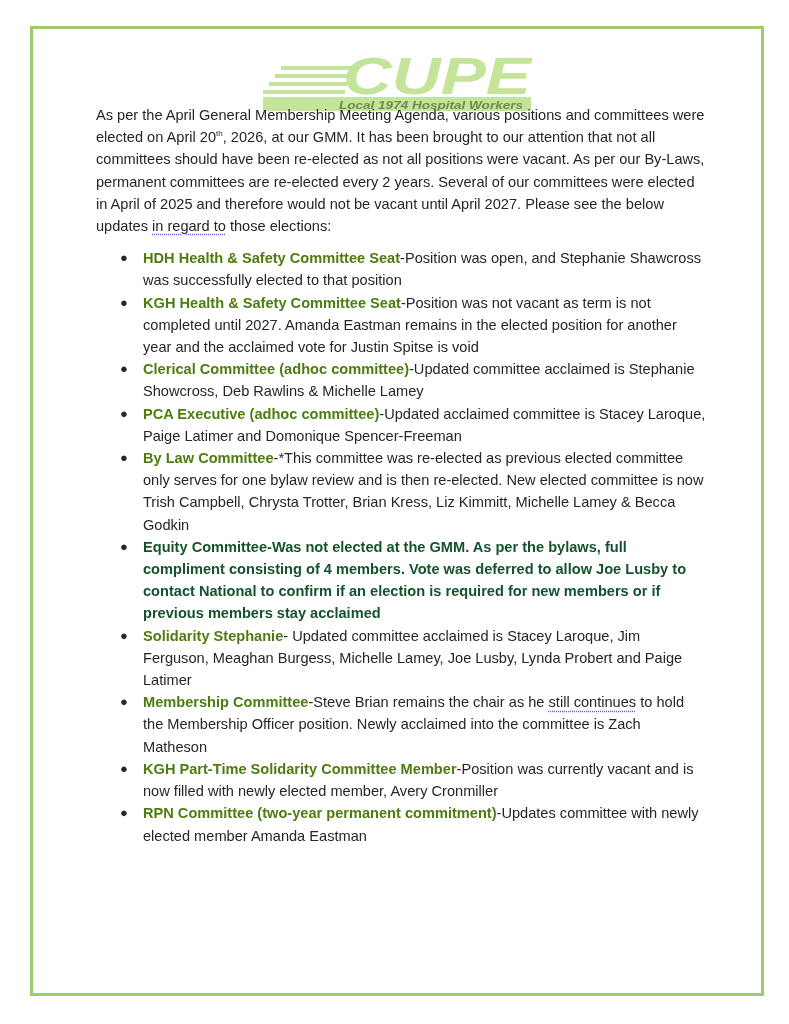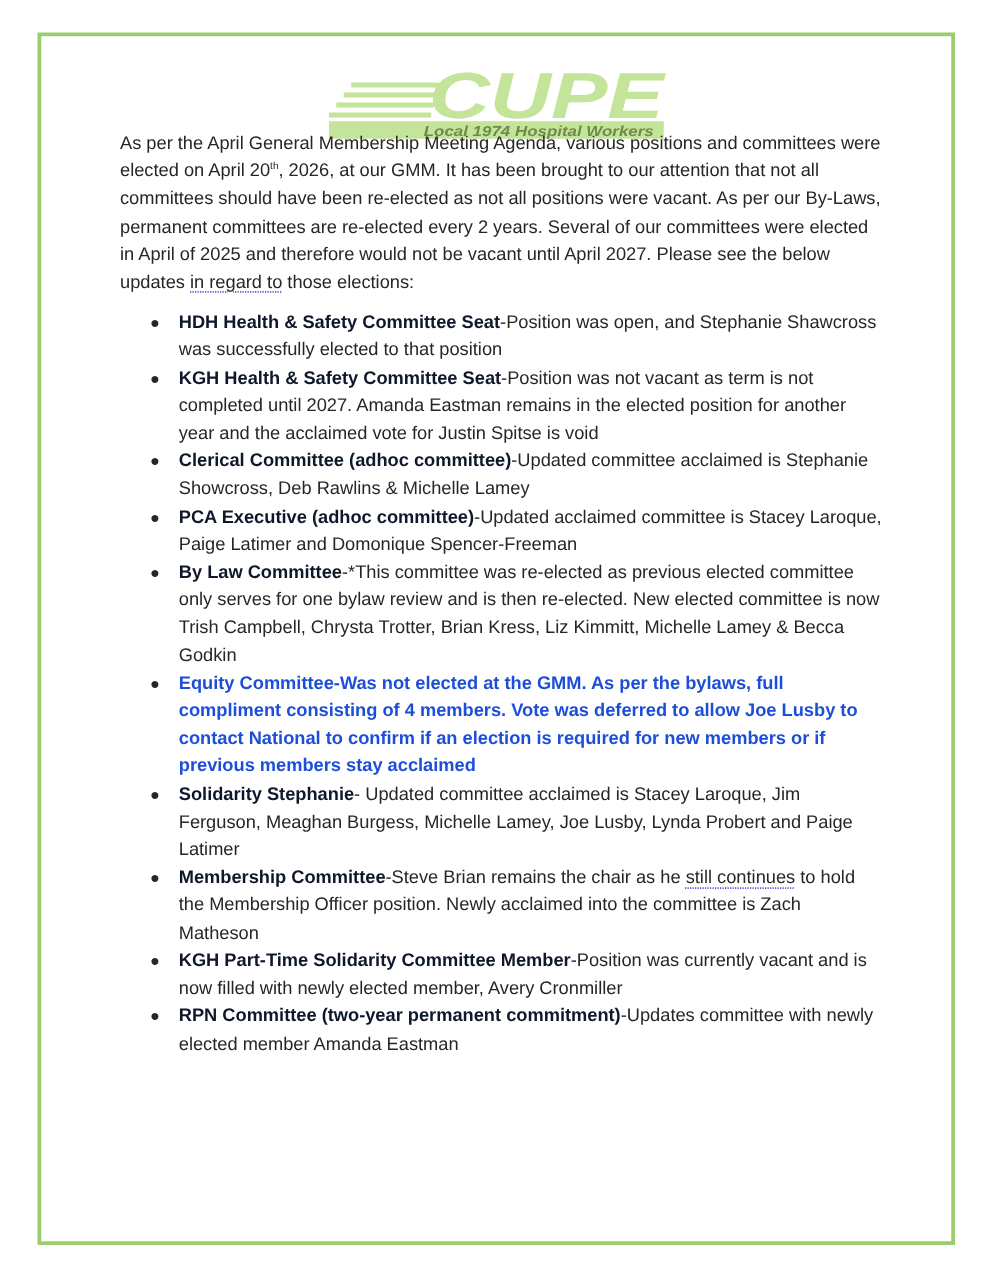--- a/index.html
+++ b/index.html
@@ -63,22 +63,22 @@
       position: relative;
       padding-left: 47px;
       margin: 0;
     }
     ul.updates li .bullet {
       position: absolute;
       left: 24px;
       top: 0;
       font-size: 13px;
     }
-    .b { font-weight: bold; color: #0f172a; }
-    .all-bold { font-weight: bold; color: #1d4ed8; text-align: right; }
+    .b { font-weight: bold; color: #4d7c0f; }
+    .all-bold { font-weight: bold; color: #14532d; text-align: right; }
     .closing { margin-top: 2px !important; margin-bottom: 10px !important; }
     .signature { }
   </style>
 </head>
 <body>
 
 <div class="frame"></div>
 
 <div class="logo">
   <svg width="270" height="64" viewBox="0 0 270 64">

